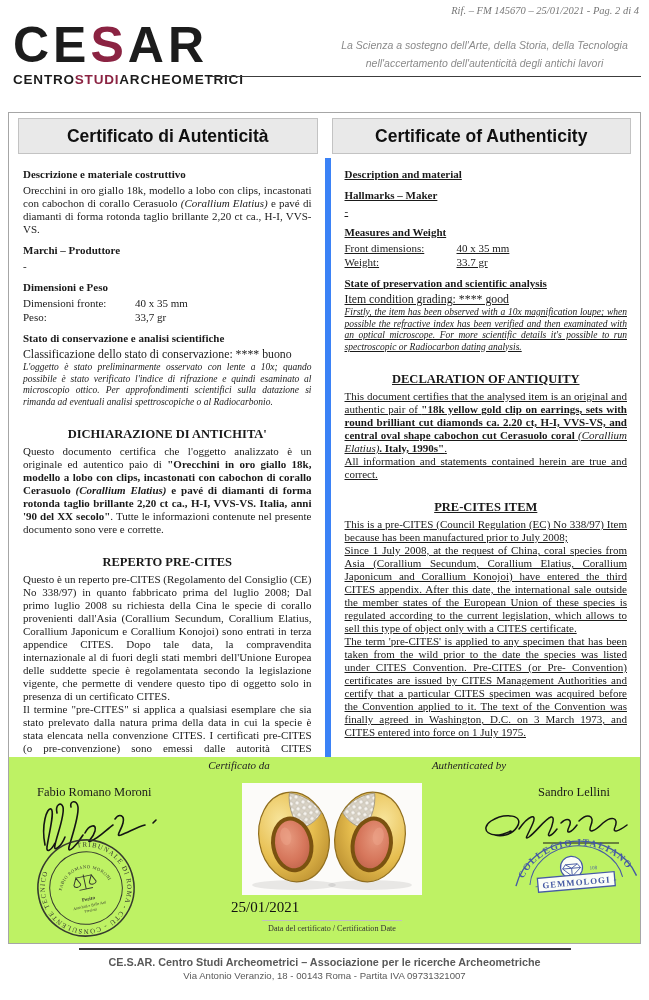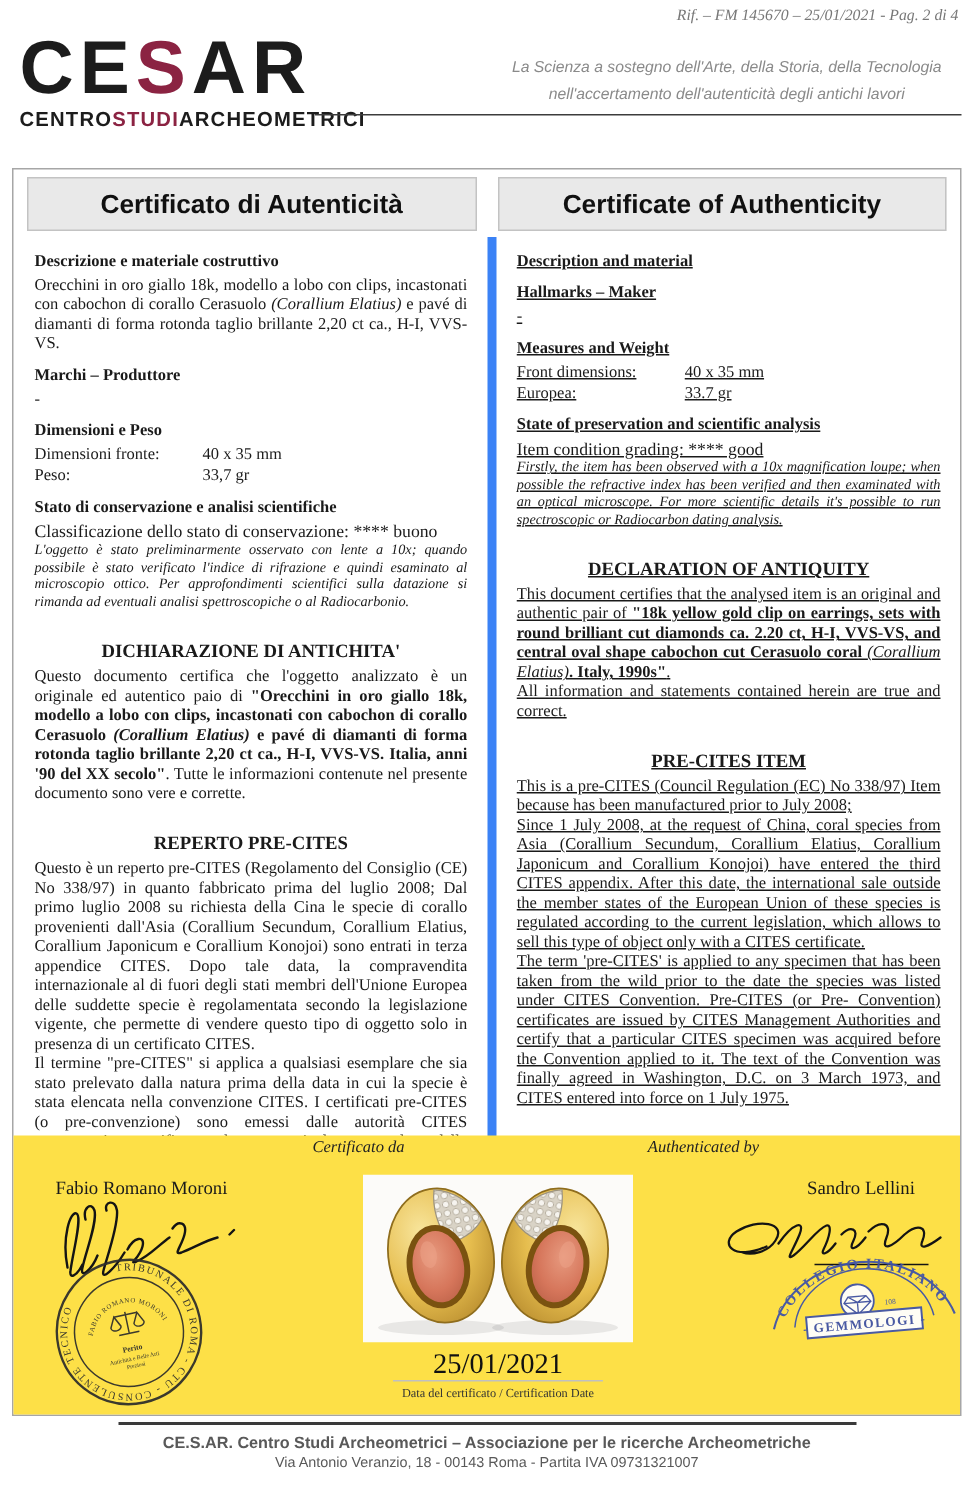--- a/index.html
+++ b/index.html
@@ -31,35 +31,35 @@
   .sec-h{font-weight:700;font-size:11px;margin:8px 0 3px 0;}
   .para{text-align:justify;margin:0;}
   .dash{margin:1px 0 0 0;}
   .kv{display:grid;grid-template-columns:112px auto;row-gap:1px;}
   .grade{font-size:11.8px;margin:1px 0 1px 0;}
   .note{font-style:italic;font-size:9.5px;line-height:11.5px;text-align:justify;margin-top:1px;}
   .center-h{font-weight:700;font-size:12.5px;text-align:center;margin:20px 0 4px 0;}
   .pcites p{margin:0;}
 
   
-  .sig-area{position:absolute;left:0;right:0;bottom:0;height:186px;background:#fde047;}
+  .sig-area{position:absolute;left:0;right:0;bottom:0;height:186px;background:#bef264;}
   .cap{position:absolute;font-style:italic;font-size:11px;color:#222;text-align:center;}
   .cap.it{left:160px;top:2px;width:140px;}
   .cap.en{left:385px;top:2px;width:150px;}
   .signer{position:absolute;font-size:12.5px;color:#1a1a1a;}
   .signer.it{left:28px;top:28px;}
   .signer.en{left:495px;top:28px;width:140px;text-align:center;}
   .sig-svg{position:absolute;}
   .sig-svg.it{left:18px;top:40px;}
   .sig-svg.en{left:468px;top:46px;}
   .stamp{position:absolute;}
   .stamp.it{left:26px;top:80px;transform:rotate(-12deg);opacity:.92;}
   .stamp.en{left:498px;top:72px;transform:rotate(-5deg);opacity:.95;}
   .photo{position:absolute;left:233px;top:26px;width:180px;height:112px;}
-  .cert-date{position:absolute;left:233px;top:142px;width:180px;text-align:center;font-size:19px;color:#111;}
+  .cert-date{position:absolute;left:222px;top:142px;width:180px;font-size:15px;color:#111;}
   .date-rule{position:absolute;left:253px;top:163px;width:140px;border-top:1px solid #c0c0c0;}
   .date-cap{position:absolute;left:208px;top:167px;width:230px;text-align:center;font-size:8.2px;color:#333;}
 
   
   .footer{position:absolute;left:0;right:0;top:948px;text-align:center;
           font-family:"Liberation Sans",sans-serif;color:#595959;}
   .footer-rule{width:492px;margin:0 auto;border-top:2px solid #3a3a3a;}
   .f1{font-weight:700;font-size:10.8px;margin-top:6px;}
   .f2{font-size:9.6px;margin-top:2px;}
   .f3{font-size:9.6px;margin-top:2px;}
@@ -124,21 +124,21 @@
       <div class="col right">
         <div class="sec-h">Description and material</div>
 
         <div class="sec-h">Hallmarks – Maker</div>
         <p class="dash">-</p>
 
         <div class="sec-h">Measures and Weight</div>
         <div class="kv">
           <span>Front dimensions:</span>
           <span>40 x 35 mm</span>
-          <span>Europea:</span>
+          <span>Weight:</span>
           <span>33.7 gr</span>
         </div>
 
         <div class="sec-h">State of preservation and scientific analysis</div>
         <div class="grade">Item condition grading: **** good</div>
         <div class="note">Firstly, the item has been observed with a 10x magnification loupe; when possible the refractive index has been verified and then examinated with an optical microscope. For more scientific details it's possible to run spectroscopic or Radiocarbon dating analysis.</div>
 
         <div class="center-h">DECLARATION OF ANTIQUITY</div>
         <p class="para"><span>This document certifies that the analysed item is an original and authentic pair of </span><b>"18k yellow gold clip on earrings, sets with round brilliant cut diamonds ca. 2.20 ct, H-I, VVS-VS, and central oval shape cabochon cut Cerasuolo coral </b><i>(Corallium Elatius)</i><b>. Italy, 1990s"</b><span>.</span></p>
         <p class="para">All information and statements contained herein are true and correct.</p>

